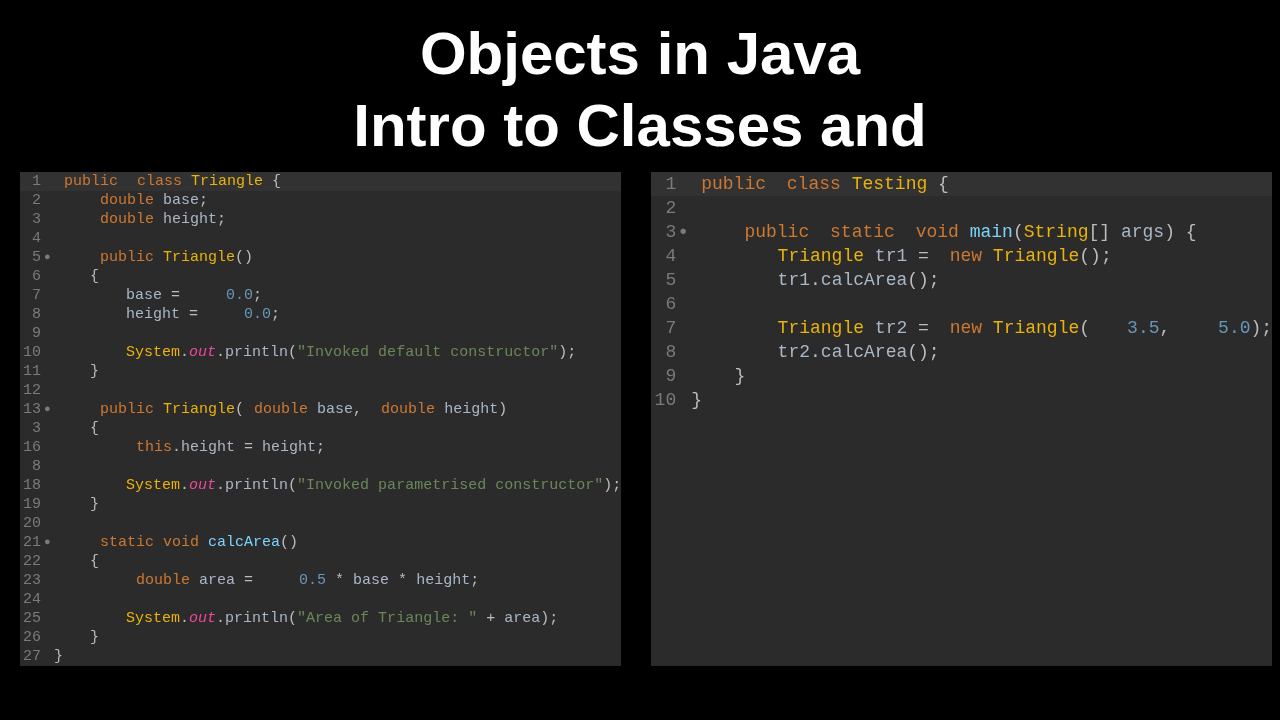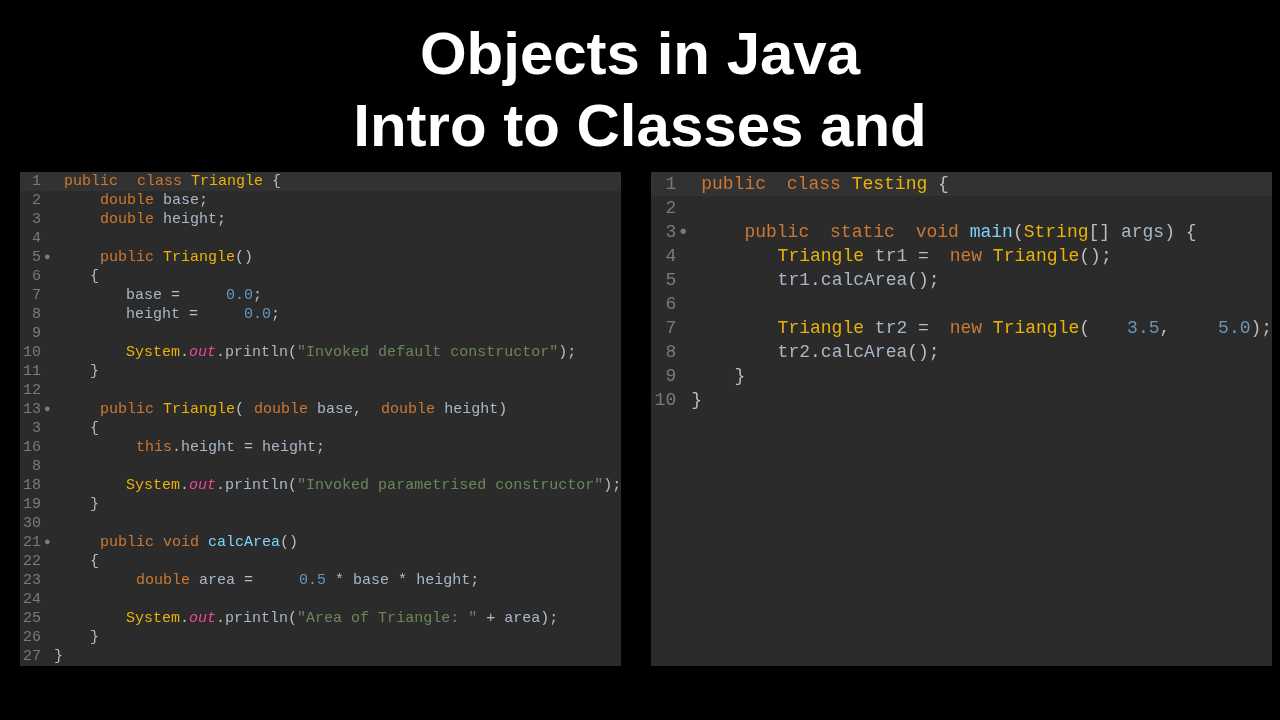--- a/index.html
+++ b/index.html
@@ -87,22 +87,22 @@
       <div class="code-line"><span class="ln">9</span><span class="gutter"></span><span class="code"></span></div>
       <div class="code-line"><span class="ln">10</span><span class="gutter"></span><span class="code"><span class="plain">        </span><span class="type">System</span><span class="pun">.</span><span class="fld">out</span><span class="pun">.</span><span class="var">println</span><span class="pun">(</span><span class="str">"Invoked default constructor"</span><span class="pun">);</span></span></div>
       <div class="code-line"><span class="ln">11</span><span class="gutter"></span><span class="code"><span class="plain">    </span><span class="pun">}</span></span></div>
       <div class="code-line"><span class="ln">12</span><span class="gutter"></span><span class="code"></span></div>
       <div class="code-line"><span class="ln">13</span><span class="gutter">●</span><span class="code"><span class="plain">    </span><span class="kw">public </span><span class="type">Triangle</span><span class="pun">(</span><span class="kw">double </span><span class="var">base</span><span class="pun">, </span><span class="kw">double </span><span class="var">height</span><span class="pun">)</span></span></div>
       <div class="code-line"><span class="ln">3</span><span class="gutter"></span><span class="code"><span class="plain">    </span><span class="pun">{</span></span></div>
       <div class="code-line"><span class="ln">16</span><span class="gutter"></span><span class="code"><span class="plain">        </span><span class="kw">this</span><span class="pun">.</span><span class="var">height</span><span class="pun"> = </span><span class="var">height</span><span class="pun">;</span></span></div>
       <div class="code-line"><span class="ln">8</span><span class="gutter"></span><span class="code"></span></div>
       <div class="code-line"><span class="ln">18</span><span class="gutter"></span><span class="code"><span class="plain">        </span><span class="type">System</span><span class="pun">.</span><span class="fld">out</span><span class="pun">.</span><span class="var">println</span><span class="pun">(</span><span class="str">"Invoked parametrised constructor"</span><span class="pun">);</span></span></div>
       <div class="code-line"><span class="ln">19</span><span class="gutter"></span><span class="code"><span class="plain">    </span><span class="pun">}</span></span></div>
-      <div class="code-line"><span class="ln">30</span><span class="gutter"></span><span class="code"></span></div>
-      <div class="code-line"><span class="ln">21</span><span class="gutter">●</span><span class="code"><span class="plain">    </span><span class="kw">public void </span><span class="meth">calcArea</span><span class="pun">()</span></span></div>
+      <div class="code-line"><span class="ln">20</span><span class="gutter"></span><span class="code"></span></div>
+      <div class="code-line"><span class="ln">21</span><span class="gutter">●</span><span class="code"><span class="plain">    </span><span class="kw">static void </span><span class="meth">calcArea</span><span class="pun">()</span></span></div>
       <div class="code-line"><span class="ln">22</span><span class="gutter"></span><span class="code"><span class="plain">    </span><span class="pun">{</span></span></div>
       <div class="code-line"><span class="ln">23</span><span class="gutter"></span><span class="code"><span class="plain">        </span><span class="kw">double </span><span class="var">area</span><span class="pun"> = </span><span class="num">0.5</span><span class="pun"> * </span><span class="var">base</span><span class="pun"> * </span><span class="var">height</span><span class="pun">;</span></span></div>
       <div class="code-line"><span class="ln">24</span><span class="gutter"></span><span class="code"></span></div>
       <div class="code-line"><span class="ln">25</span><span class="gutter"></span><span class="code"><span class="plain">        </span><span class="type">System</span><span class="pun">.</span><span class="fld">out</span><span class="pun">.</span><span class="var">println</span><span class="pun">(</span><span class="str">"Area of Triangle: "</span><span class="pun"> + </span><span class="var">area</span><span class="pun">);</span></span></div>
       <div class="code-line"><span class="ln">26</span><span class="gutter"></span><span class="code"><span class="plain">    </span><span class="pun">}</span></span></div>
       <div class="code-line"><span class="ln">27</span><span class="gutter"></span><span class="code"><span class="pun">}</span></span></div>
     </div>
   <div class="code-panel right" id="right-panel">
       <div class="code-line hl"><span class="ln">1</span><span class="gutter"></span><span class="code"><span class="kw">public </span><span class="kw">class </span><span class="type">Testing</span><span class="pun"> {</span></span></div>
       <div class="code-line"><span class="ln">2</span><span class="gutter"></span><span class="code"></span></div>

